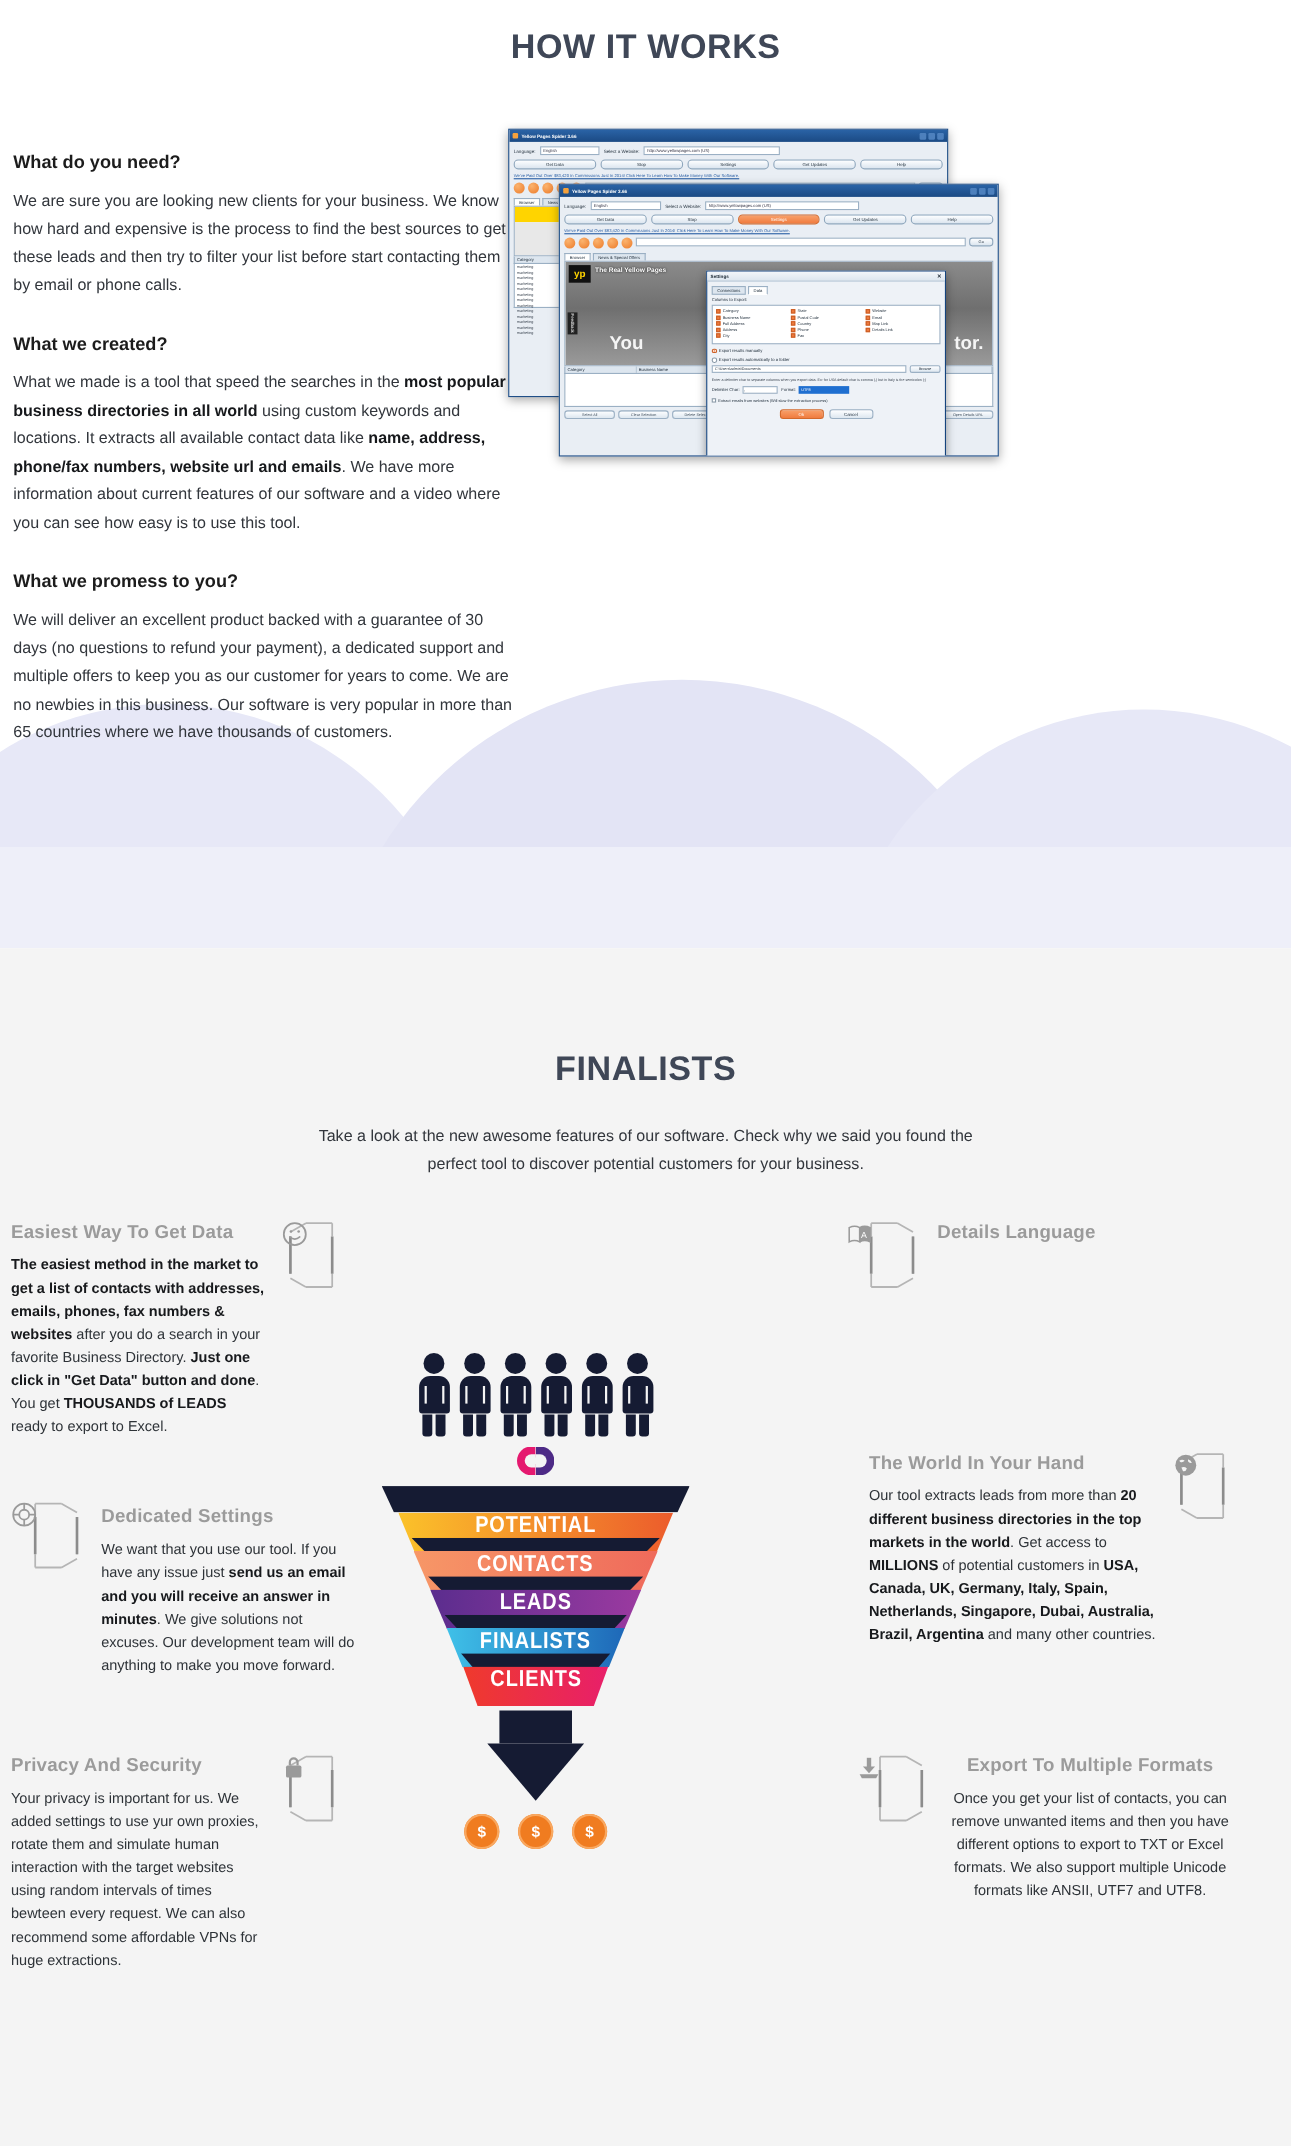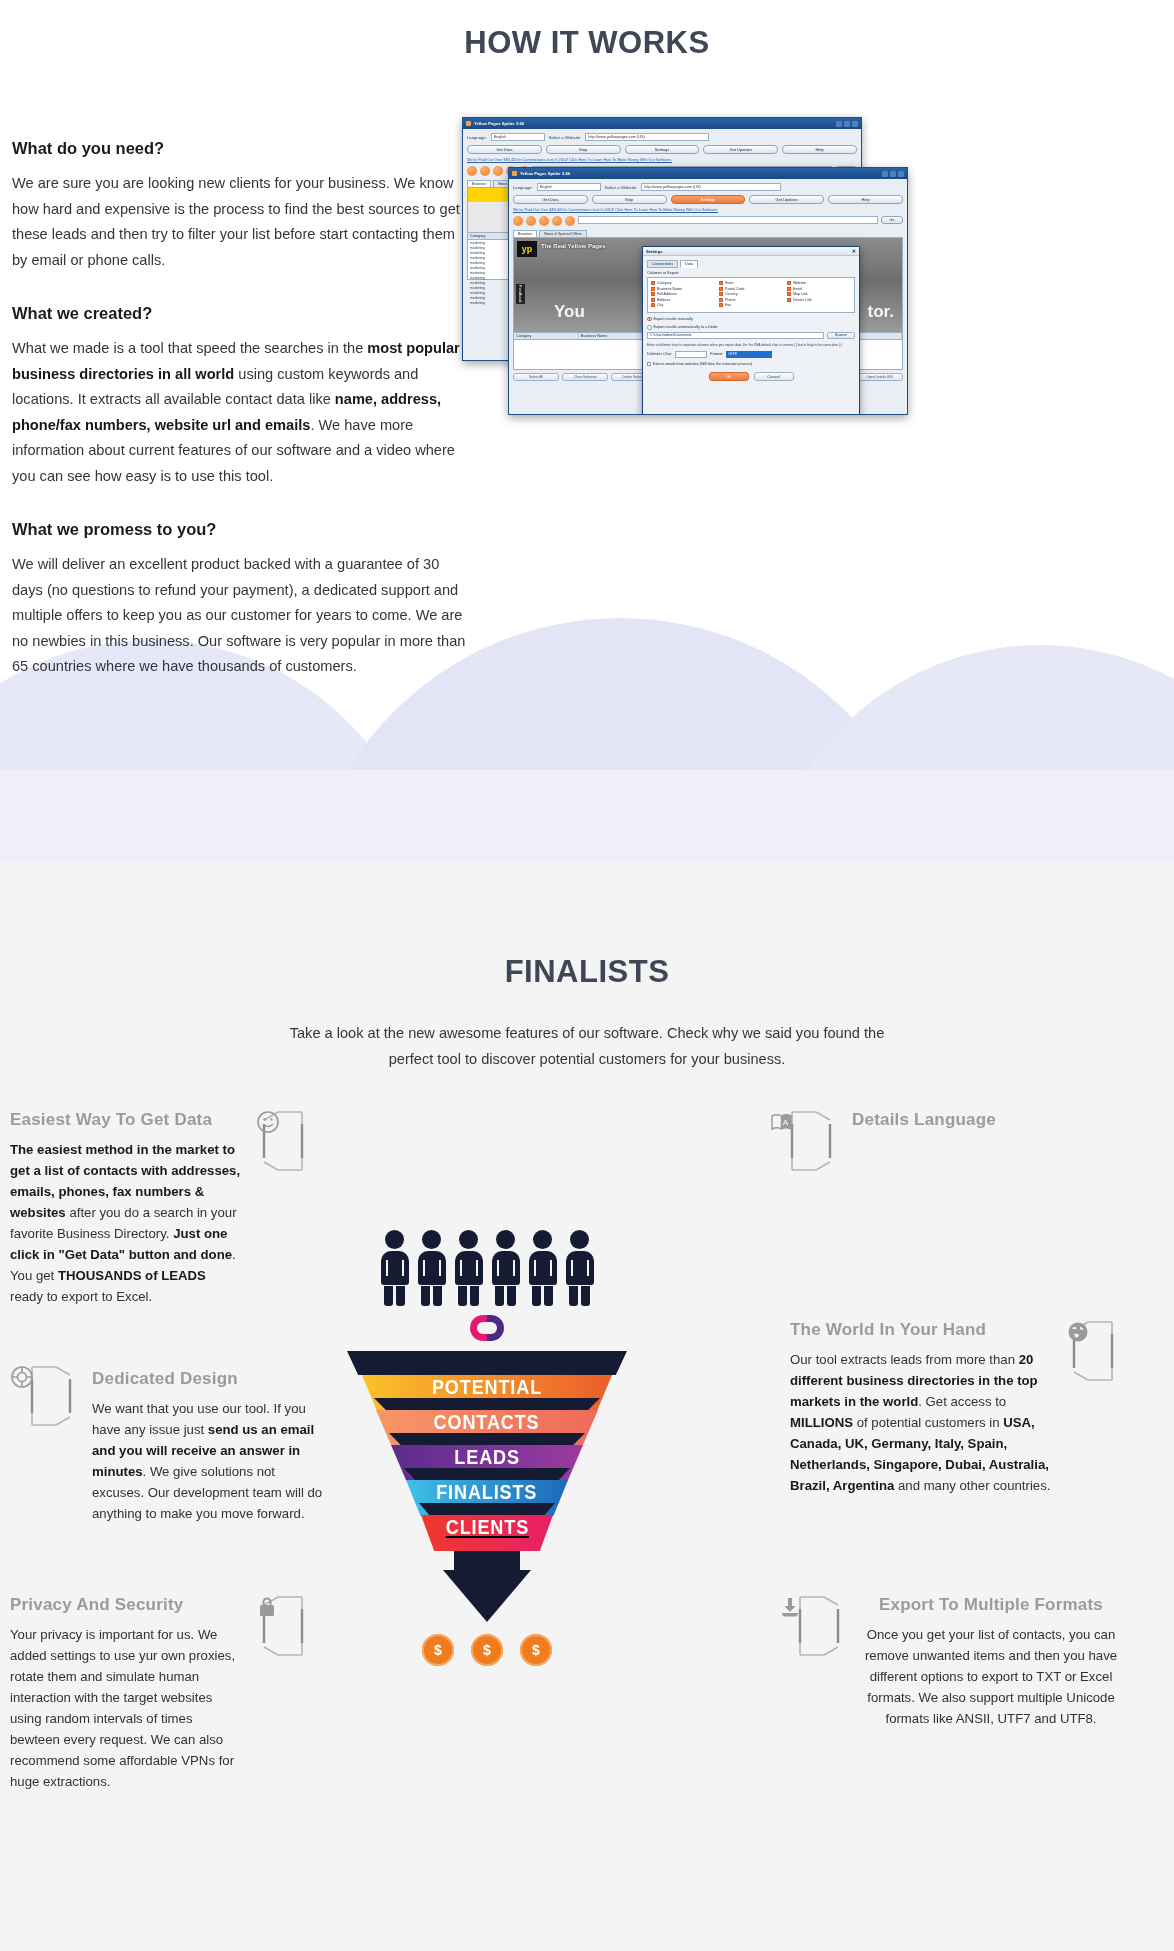--- a/index.html
+++ b/index.html
@@ -577,21 +577,21 @@
           </svg>
         <div class="glyph">
             <svg width="24" height="24" viewBox="0 0 24 24">
               <circle cx="12" cy="12" r="10" fill="none" stroke="#9a9a9a" stroke-width="1.6"></circle>
               <circle cx="12" cy="12" r="4.5" fill="none" stroke="#9a9a9a" stroke-width="1.6"></circle>
               <path d="M12 2 L12 7.5 M12 16.5 L12 22 M2 12 L7.5 12 M16.5 12 L22 12" stroke="#9a9a9a" stroke-width="1.6"></path>
             </svg>
           </div>
       </div>
       <div class="ftext" style="text-align:left; padding-top:4px;">
-        <div class="fh">Dedicated Design</div>
+        <div class="fh">Dedicated Settings</div>
         <div class="fp"><span>We want that you use our tool. If you have any issue just </span><b>send us an email and you will receive an answer in minutes</b><span>. We give solutions not excuses. Our development team will do anything to make you move forward.</span></div>
       </div>
     </div>
 
     <div class="fblock right" style="left:790px; top:210px;">
       <div class="ftext wide" style="text-align:left">
         <div class="fh">The World In Your Hand</div>
         <div class="fp"><span>Our tool extracts leads from more than </span><b>20 different business directories in the top markets in the world</b><span>. Get access to </span><b>MILLIONS</b><span> of potential customers in </span><b>USA, Canada, UK, Germany, Italy, Spain, Netherlands, Singapore, Dubai, Australia, Brazil, Argentina</b><span> and many other countries.</span></div>
       </div>
       <div class="hexicon">
@@ -723,21 +723,21 @@
           <span>LEADS</span>
         </div>
         <div style="height:16px;width:166px;margin:-3px auto 0;background:#151b33;clip-path:polygon(0 0,100% 0,91% 100%,9% 100%);"></div>
 
         <div class="fband" style="width:162px;margin:-4px auto 3px;">
           <div class="bar" style="background:linear-gradient(90deg,#3fc0e8,#1e68b8);clip-path:polygon(0 0,100% 0,91% 100%,9% 100%);"></div>
           <span>FINALISTS</span>
         </div>
         <div style="height:16px;width:136px;margin:-3px auto 0;background:#151b33;clip-path:polygon(0 0,100% 0,90% 100%,10% 100%);"></div>
 
-        <div class="fband" style="width:132px;margin:-4px auto 2px;text-decoration:underline;">
+        <div class="fband" style="width:132px;margin:-4px auto 17px;">
           <div class="bar" style="background:linear-gradient(90deg,#ef3a2c,#e81f6a);clip-path:polygon(0 0,100% 0,90% 100%,10% 100%);"></div>
           <span>CLIENTS</span>
         </div>
 
         <div class="arrowstem"></div>
         <div class="arrowdown"></div>
       </div>
 
       <div class="coins">
         <div class="coin">$</div>

